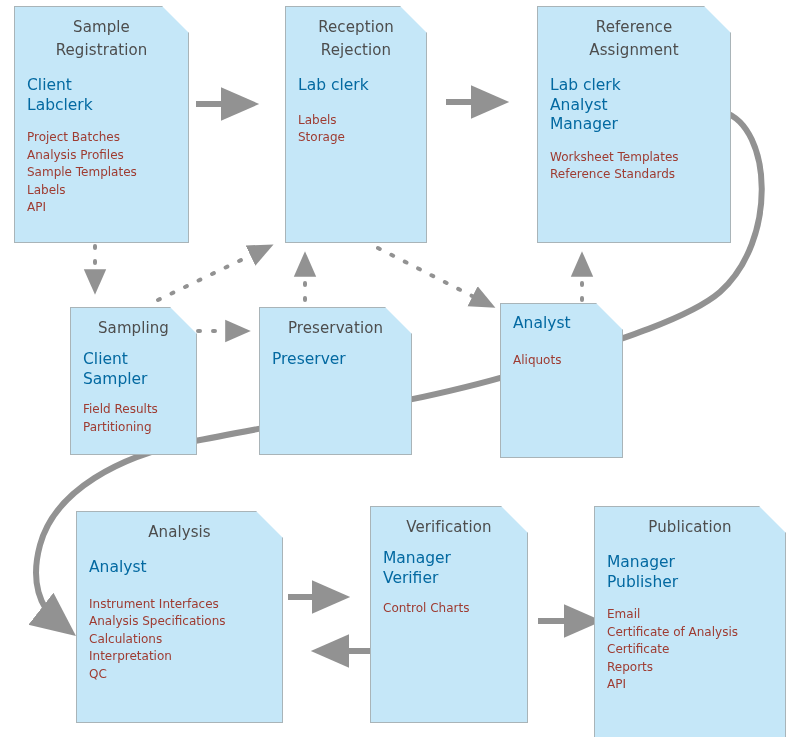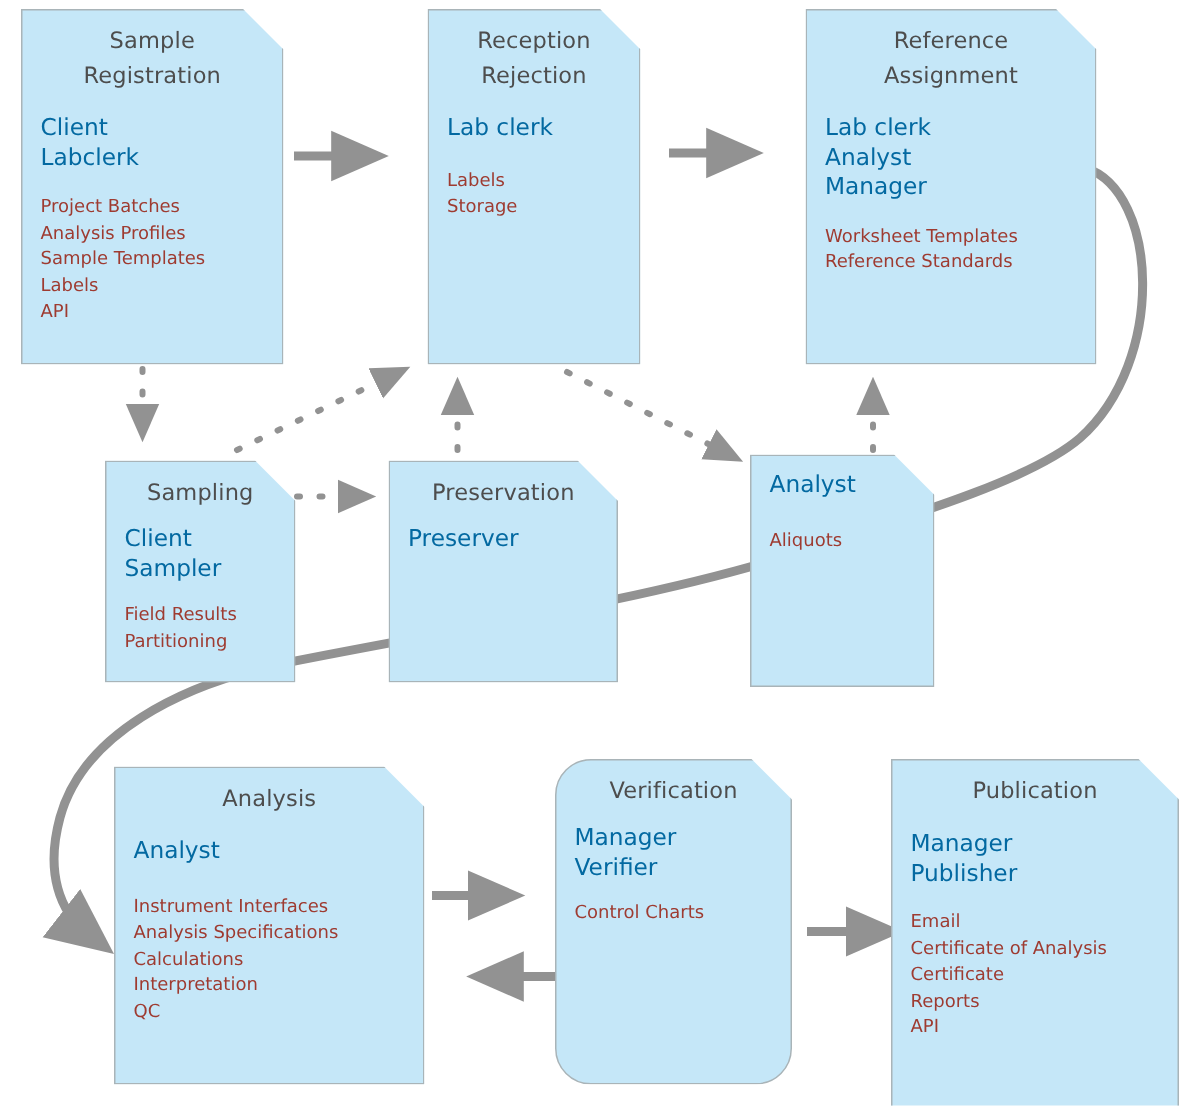--- a/index.html
+++ b/index.html
@@ -210,21 +210,21 @@
     <div class="gapB" style="height:18px;"></div>
     <div class="feats">
       <div>Instrument Interfaces</div>
       <div>Analysis Specifications</div>
       <div>Calculations</div>
       <div>Interpretation</div>
       <div>QC</div>
     </div>
   </div>
 
-  <div class="node" style="left:370px;top:506px;width:158px;height:217px;border-radius:24px;">
+  <div class="node" style="left:370px;top:506px;width:158px;height:217px;">
     <div class="title">
       <div>Verification</div>
     </div>
     <div class="gapA" style="height:10px;"></div>
     <div class="roles">
       <div>Manager</div>
       <div>Verifier</div>
     </div>
     <div class="gapB" style="height:12px;"></div>
     <div class="feats">

